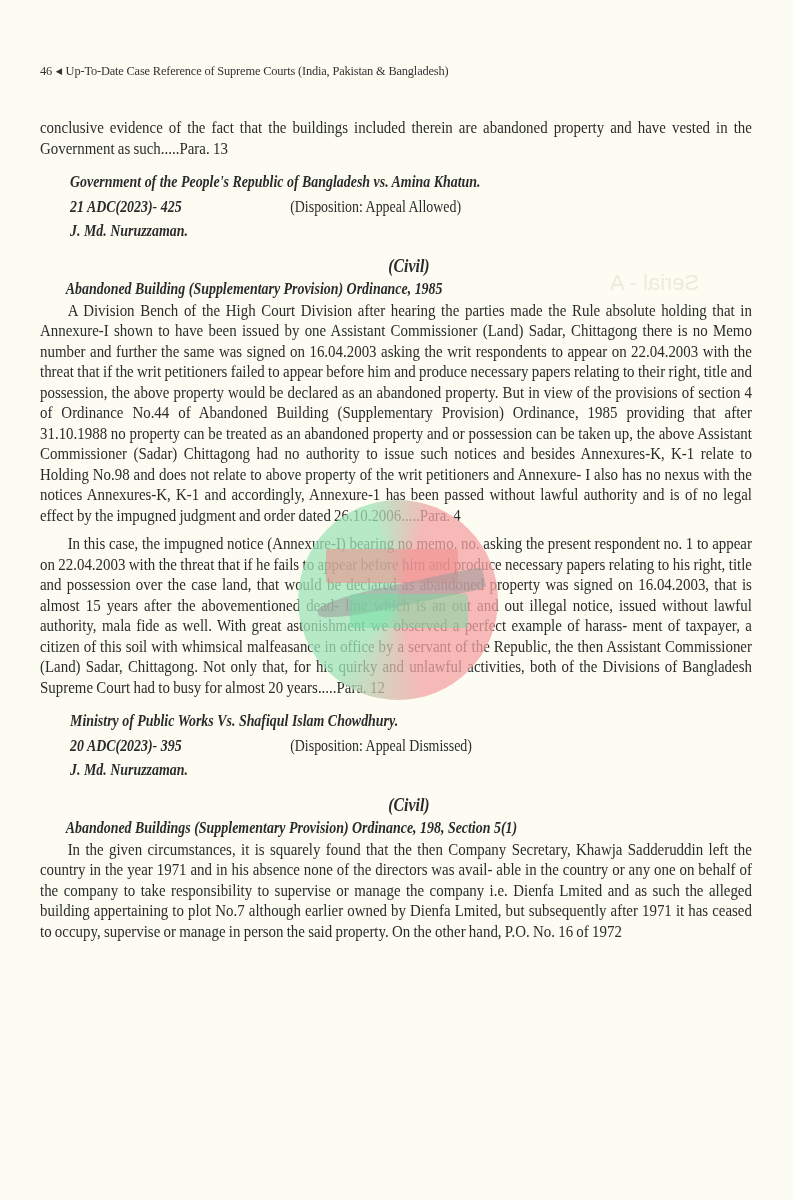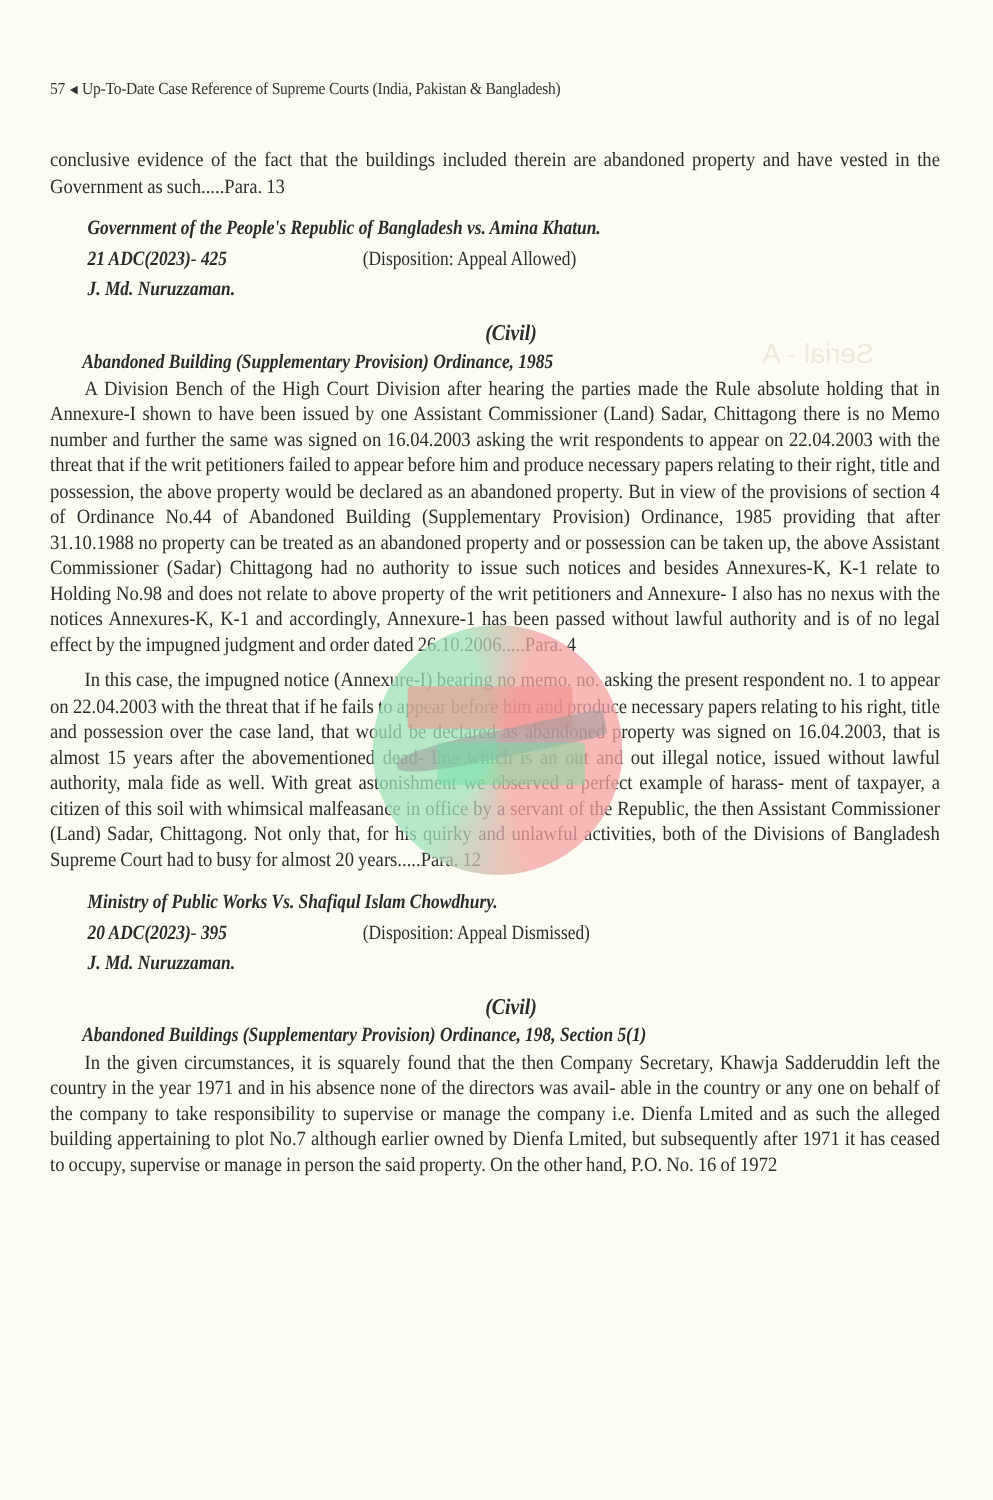--- a/index.html
+++ b/index.html
@@ -62,21 +62,21 @@
     }
   </style>
 </head>
 <body>
 
 <div class="page">
 
   <div class="bleed">Serial - A</div>
 
   <div class="running-header">
-    <span>57</span><span class="arrow">◀</span><span>Up-To-Date Case Reference of Supreme Courts (India, Pakistan &amp; Bangladesh)</span>
+    <span>46</span><span class="arrow">◀</span><span>Up-To-Date Case Reference of Supreme Courts (India, Pakistan &amp; Bangladesh)</span>
   </div>
 
   <div class="content">
 
     <p class="p">conclusive evidence of the fact that the buildings included therein are abandoned property and have vested in the Government as such.....Para. 13</p>
 
     <div class="case">
       <div class="line">Government of the People's Republic of Bangladesh vs. Amina Khatun.</div>
       <div class="line cite">
         <span>21 ADC(2023)- 425</span>

